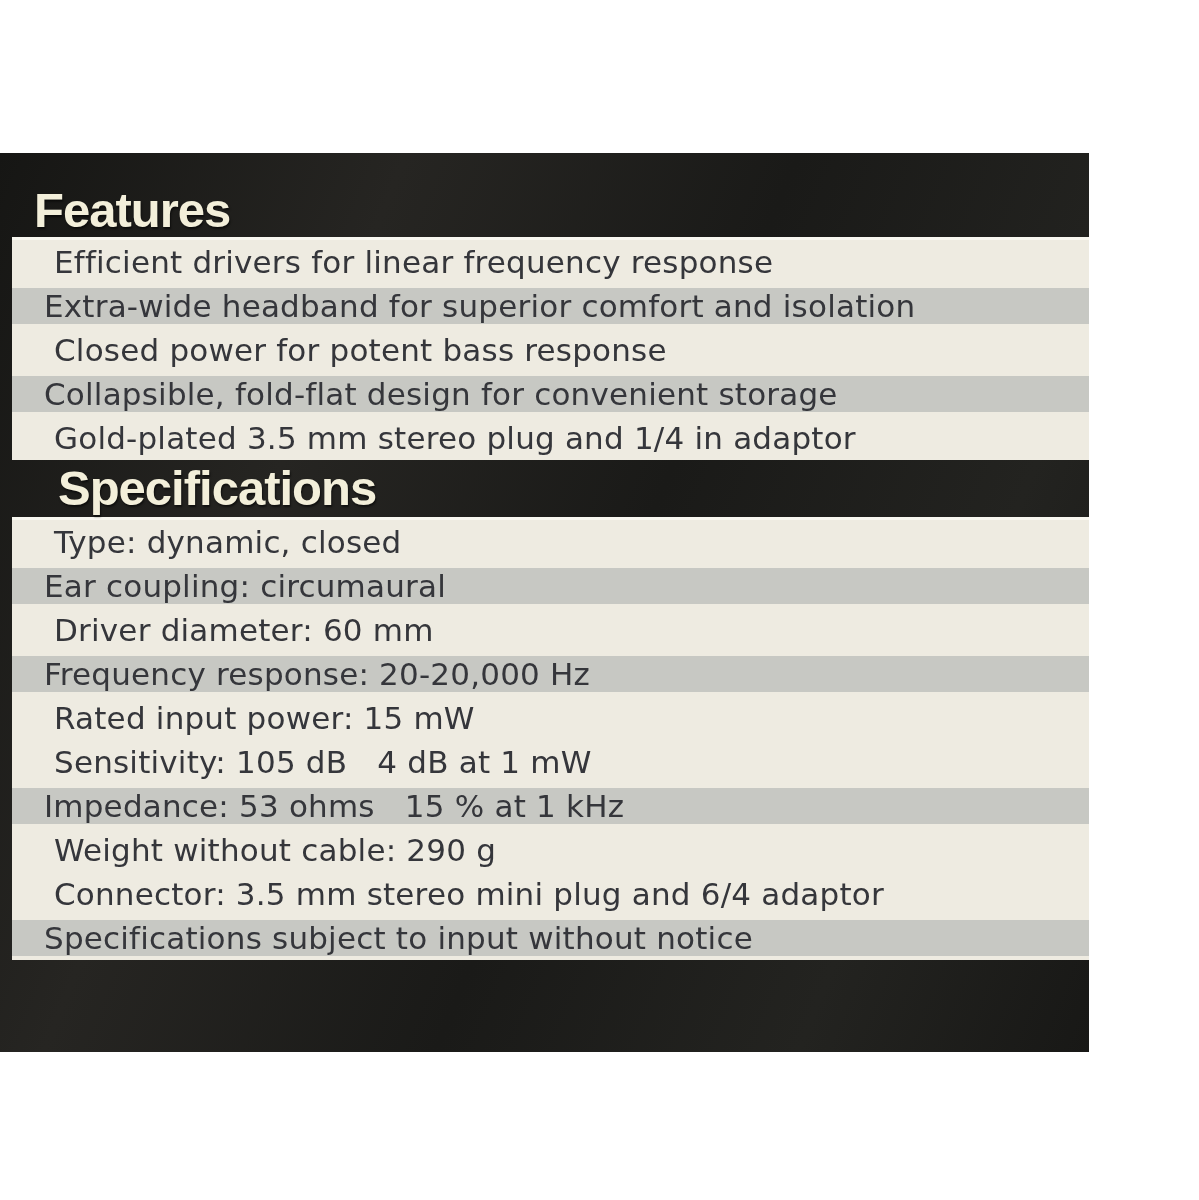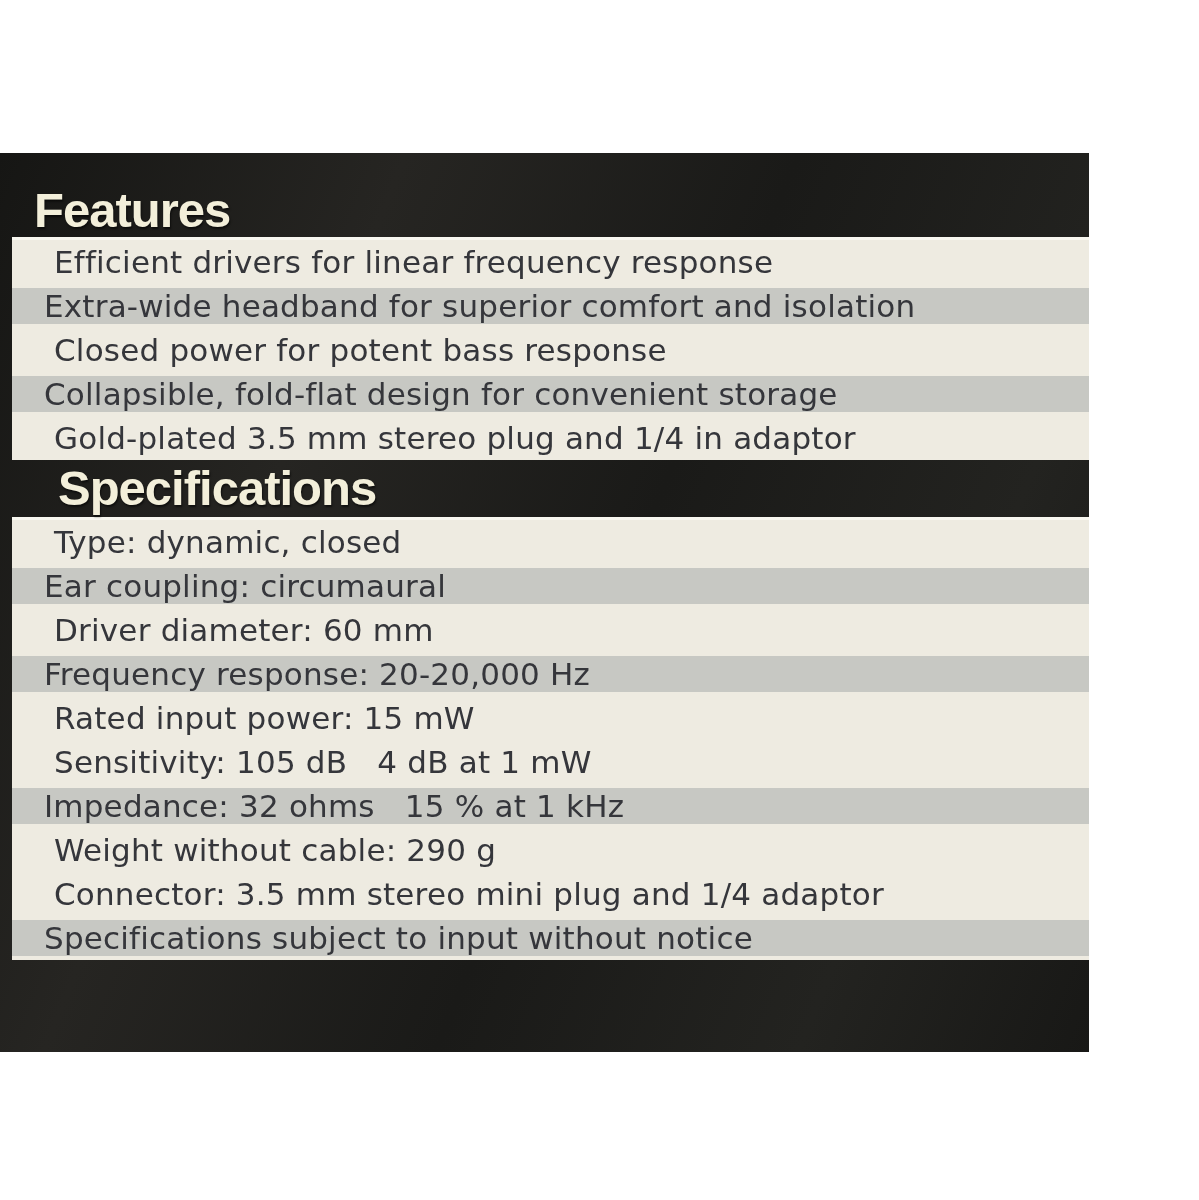--- a/index.html
+++ b/index.html
@@ -120,26 +120,26 @@
     <div class="row gray">
       <span class="row-text">Frequency response: 20-20,000 Hz</span>
     </div>
     <div class="row cream">
       <span class="row-text">Rated input power: 15 mW</span>
     </div>
     <div class="row cream">
       <span class="row-text">Sensitivity: 105 dB   4 dB at 1 mW</span>
     </div>
     <div class="row gray">
-      <span class="row-text">Impedance: 32 ohms   15 % at 1 kHz</span>
+      <span class="row-text">Impedance: 53 ohms   15 % at 1 kHz</span>
     </div>
     <div class="row cream">
       <span class="row-text">Weight without cable: 290 g</span>
     </div>
     <div class="row cream">
-      <span class="row-text">Connector: 3.5 mm stereo mini plug and 1/4 adaptor</span>
+      <span class="row-text">Connector: 3.5 mm stereo mini plug and 6/4 adaptor</span>
     </div>
     <div class="row gray">
       <span class="row-text">Specifications subject to input without notice</span>
     </div>
   </div>
 
 </div>
 
 </body></html>

